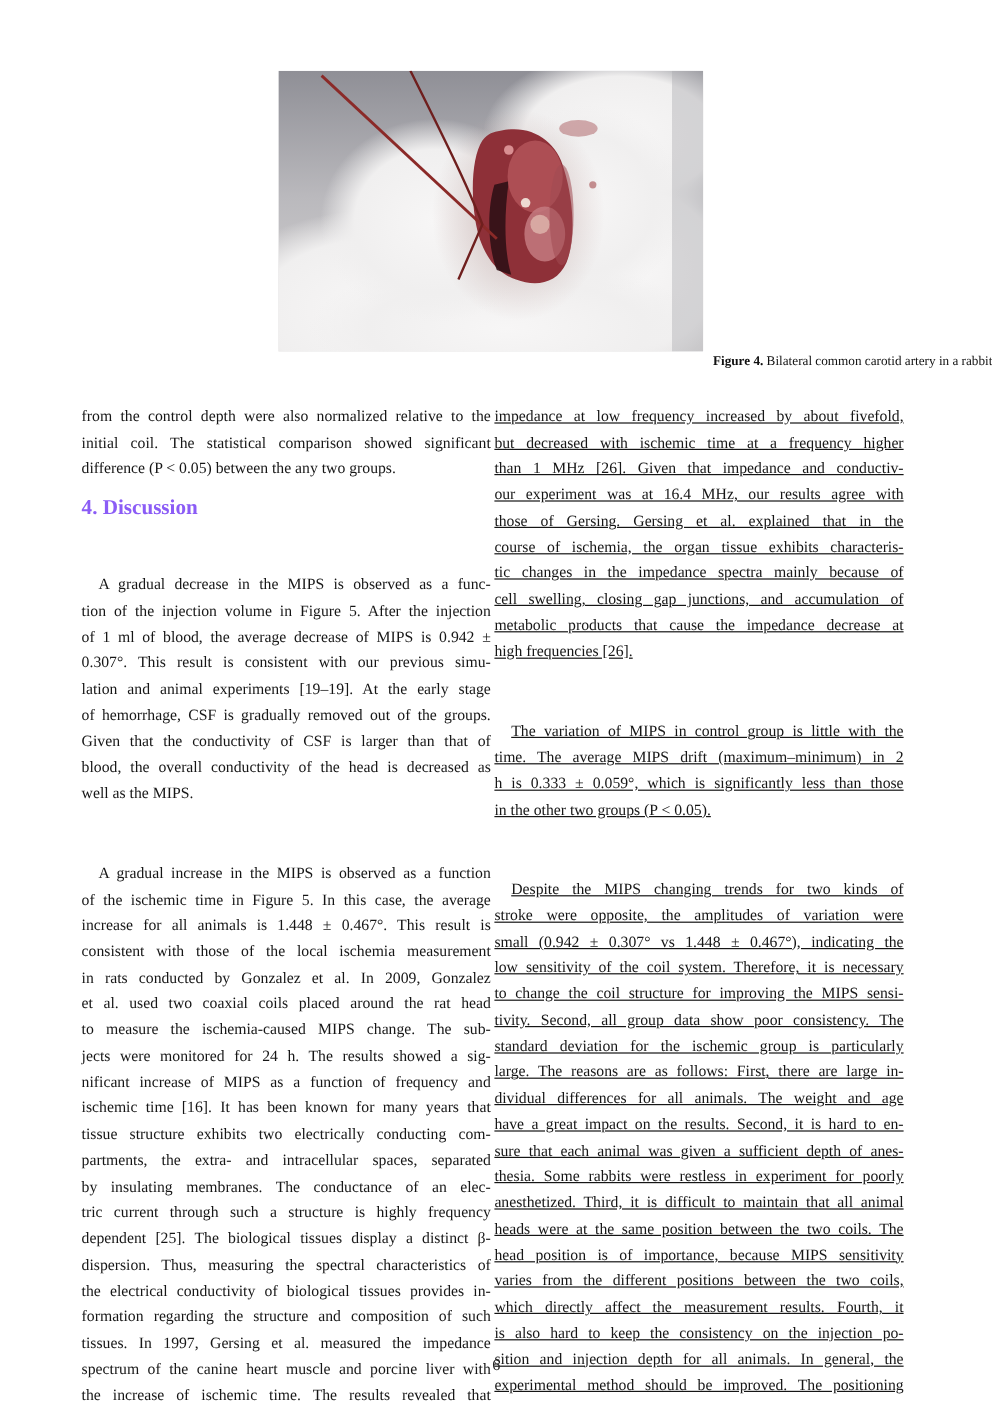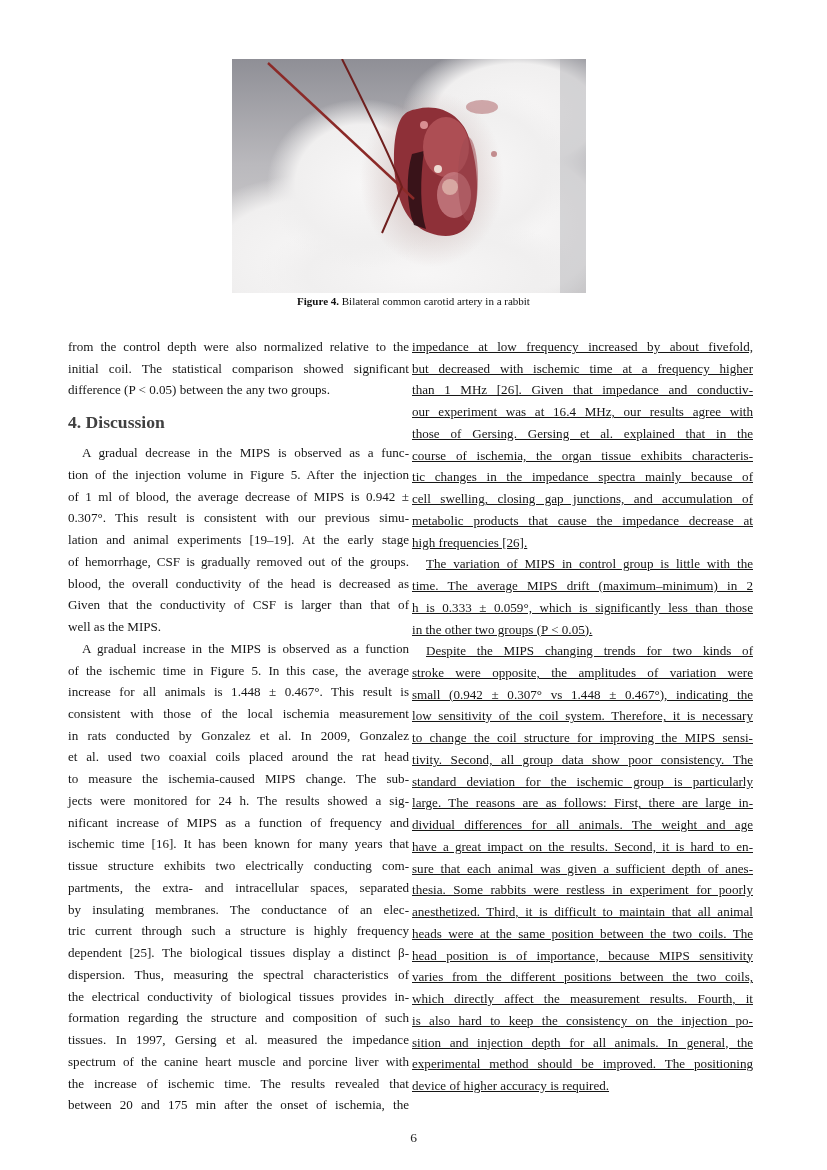--- a/index.html
+++ b/index.html
@@ -11,43 +11,43 @@
     font-family:"Liberation Serif","DejaVu Serif",serif;
     color:#161616;
     overflow:hidden;
   }
   .photo-wrap{
     position:absolute;left:232px;top:59px;width:354px;height:234px;
   }
   .photo-wrap svg{display:block;width:100%;height:100%;}
   .figure-caption{
     position:absolute;left:0;top:294px;width:827px;
-    text-align:center;font-size:11px;line-height:15px;color:#111;
+    text-align:right;font-size:11px;line-height:15px;color:#111;
   }
   .figure-caption b{font-weight:bold;}
   .col{
     position:absolute;top:336px;width:341px;
     font-size:13.1px;line-height:21.73px;
     text-rendering:optimizeLegibility;
   }
   .col-left{left:68px;}
   .col-right{left:412px;text-decoration:underline;}
   .para{margin:0;padding:0;}
   .tline{
     text-align:left;
     min-height:21.73px;
   }
   .tline.just{
     text-align:justify;
     text-align-last:justify;
   }
-  .tline.find{padding-left:14px;}
+  .tline.find{padding-left:14px;margin-top:45px;}
   h2.sec-heading{
     font-size:17.6px;line-height:18px;
-    font-weight:bold;color:#404040;
+    font-weight:bold;color:#8b5cf6;
     margin:12px 0 11px 0;padding:0;
   }
   .page-number{
     position:absolute;left:0;top:1130px;width:827px;
     text-align:center;font-size:13.5px;color:#222;
   }
 </style>
 </head>
 <body>
 
@@ -108,22 +108,22 @@
         <div class="tline">difference (P &lt; 0.05) between the any two groups.</div>
       </div>
       <h2 class="sec-heading">4. Discussion</h2>
       <div class="para">
         <div class="tline just find">A gradual decrease in the MIPS is observed as a func-</div>
         <div class="tline just">tion of the injection volume in Figure 5. After the injection</div>
         <div class="tline just">of 1 ml of blood, the average decrease of MIPS is 0.942 ±</div>
         <div class="tline just">0.307°. This result is consistent with our previous simu-</div>
         <div class="tline just">lation and animal experiments [19–19]. At the early stage</div>
         <div class="tline just">of hemorrhage, CSF is gradually removed out of the groups.</div>
+        <div class="tline just">Given that the conductivity of CSF is larger than that of</div>
         <div class="tline just">blood, the overall conductivity of the head is decreased as</div>
-        <div class="tline just">Given that the conductivity of CSF is larger than that of</div>
         <div class="tline">well as the MIPS.</div>
       </div>
       <div class="para">
         <div class="tline just find">A gradual increase in the MIPS is observed as a function</div>
         <div class="tline just">of the ischemic time in Figure 5. In this case, the average</div>
         <div class="tline just">increase for all animals is 1.448 ± 0.467°. This result is</div>
         <div class="tline just">consistent with those of the local ischemia measurement</div>
         <div class="tline just">in rats conducted by Gonzalez et al. In 2009, Gonzalez</div>
         <div class="tline just">et al. used two coaxial coils placed around the rat head</div>
         <div class="tline just">to measure the ischemia-caused MIPS change. The sub-</div>

